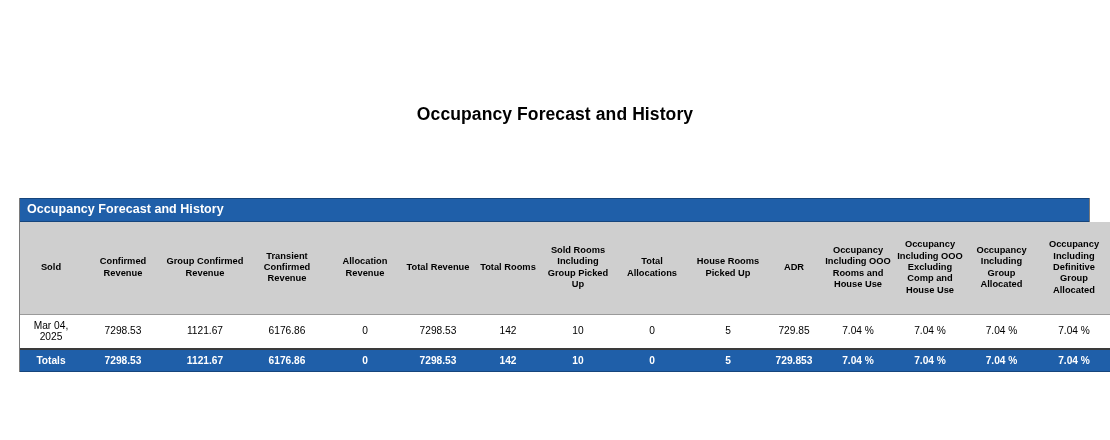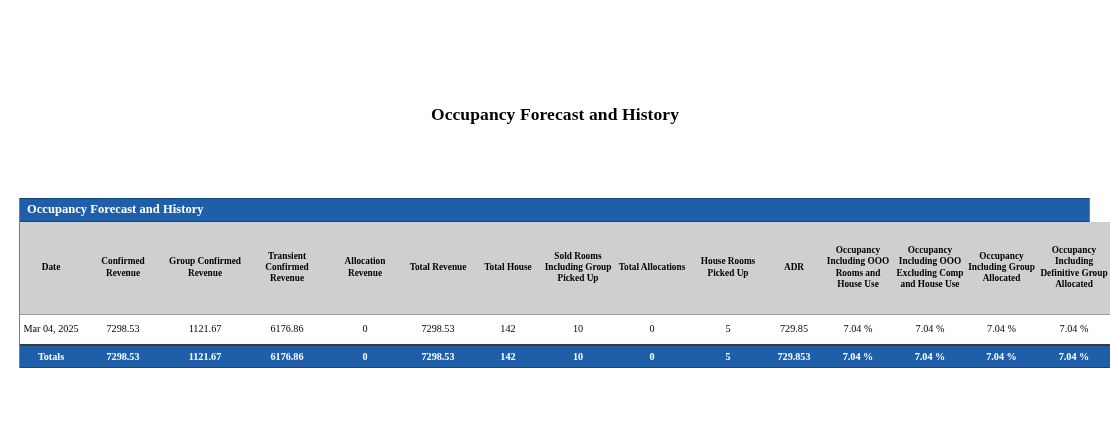--- a/index.html
+++ b/index.html
@@ -12,21 +12,20 @@
     background: #ffffff;
     font-family: "Liberation Sans", sans-serif;
     color: #000000;
     overflow: hidden;
   }
 
   .page {
     position: relative;
     width: 1110px;
     height: 440px;
-    font-family: Liberation Serif, serif;
   }
 
   
   .report-title {
     position: absolute;
     top: 104px;
     left: 0;
     width: 1110px;
     text-align: center;
     font-size: 17.5px;
@@ -148,27 +147,27 @@
           <col class="c9">
         <col class="c10">
           <col class="c11">
           <col class="c12">
           <col class="c13">
           <col class="c14">
       </colgroup>
 
       <thead>
         <tr>
-          <th>Date</th>
+          <th>Sold</th>
           <th>Confirmed Revenue</th>
           <th>Group Confirmed Revenue</th>
           <th>Transient Confirmed Revenue</th>
           <th>Allocation Revenue</th>
           <th>Total Revenue</th>
-          <th>Total House</th>
+          <th>Total Rooms</th>
           <th>Sold Rooms Including Group Picked Up</th>
           <th>Total Allocations</th>
           <th>House Rooms Picked Up</th>
           <th>ADR</th>
           <th>Occupancy Including OOO Rooms and House Use</th>
           <th>Occupancy Including OOO Excluding Comp and House Use</th>
           <th>Occupancy Including Group Allocated</th>
           <th>Occupancy Including Definitive Group Allocated</th>
         </tr>
       </thead>

